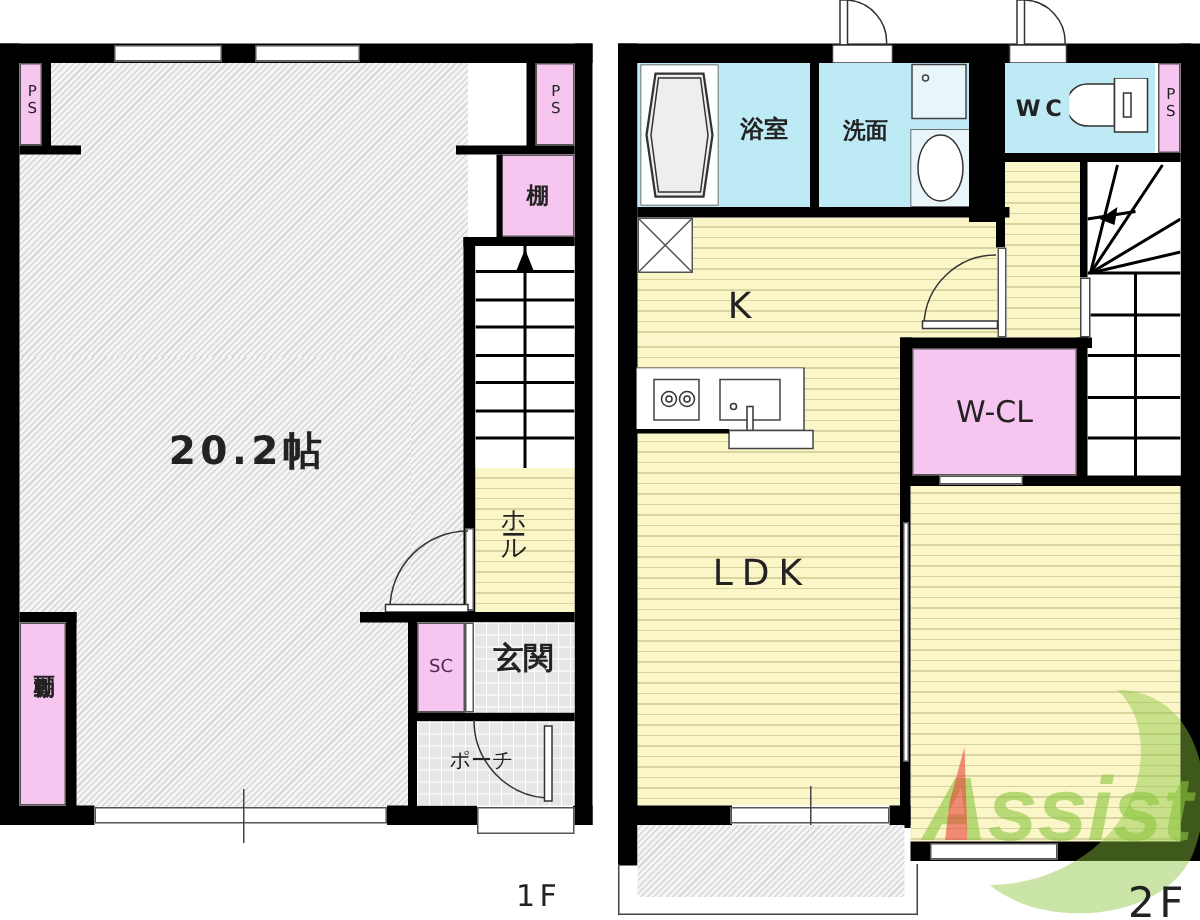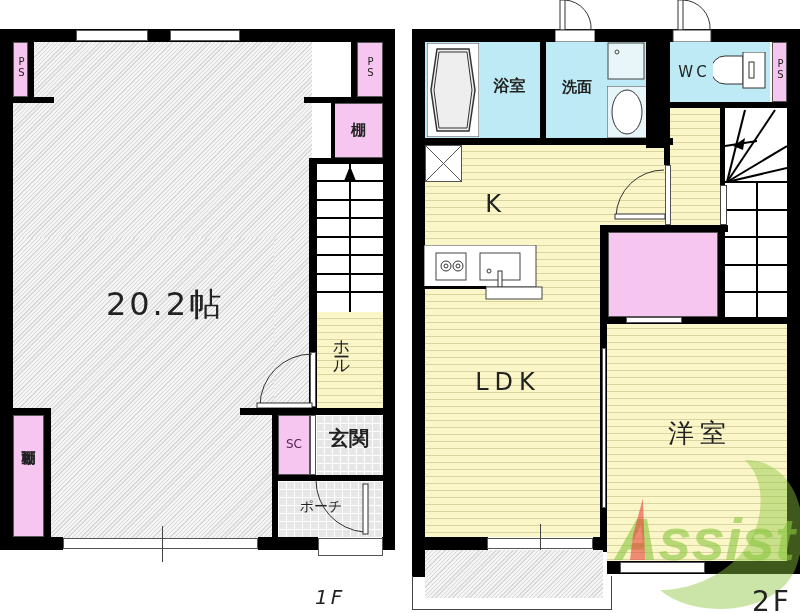--- a/index.html
+++ b/index.html
@@ -99,23 +99,23 @@
   <div class="win" style="left:318px;top:538px;width:65px;height:18px;"></div>
 
   <div class="wall" style="left:13px;top:408px;width:38px;height:7px;"></div>
   <div class="wall" style="left:44px;top:408px;width:7px;height:130px;"></div>
   <div class="pink" style="left:13px;top:415px;width:31px;height:122px;"></div>
   <div class="label vtext" style="left:18px;top:440px;font-size:14px;font-weight:bold;width:20px;">可動棚</div>
 
   <div class="win" style="left:63px;top:538px;width:195px;height:11px;"></div>
   <div class="abs" style="left:162px;top:526px;width:1px;height:36px;background:#444;"></div>
 
-  <div class="label" style="left:90px;top:283px;width:150px;font-size:32px;letter-spacing:3px;">20.2帖</div>
-
-  <div class="label" style="left:315px;top:585px;font-size:20px;letter-spacing:3px;font-style:italic;">1F</div>
+  <div class="label" style="left:90px;top:283px;width:150px;font-size:26px;letter-spacing:3px;font-weight:bold;">20.2帖</div>
+
+  <div class="label" style="left:344px;top:585px;font-size:20px;letter-spacing:3px;">1F</div>
 </div>
 
 <div class="abs" style="left:400px;top:0;width:400px;height:613px;">
 
   <div class="cream" style="left:24px;top:145px;width:242px;height:80px;"></div>
   <div class="cream" style="left:270px;top:108px;width:55px;height:120px;"></div>
   <div class="cream" style="left:24px;top:225px;width:176px;height:312px;"></div>
   <div class="cream" style="left:207px;top:322px;width:180px;height:240px;"></div>
 
   <div class="wall" style="left:12px;top:29px;width:382px;height:13px;"></div>
@@ -153,21 +153,21 @@
     <path d="M10,0 A28,28 0 0 1 36,30" fill="none" stroke="#333"></path>
     <rect x="0" y="30" width="40" height="12" fill="#fff" stroke="#333"></rect>
   </svg>
   <svg class="abs" style="left:270px;top:0;" width="42" height="42">
     <rect x="8" y="0" width="5" height="30" fill="#fff" stroke="#333"></rect>
     <path d="M13,0 A28,28 0 0 1 40,30" fill="none" stroke="#333"></path>
     <rect x="3" y="30" width="38" height="12" fill="#fff" stroke="#333"></rect>
   </svg>
 
   <div class="blue" style="left:270px;top:42px;width:100px;height:60px;"></div>
-  <div class="label" style="left:274px;top:63px;width:40px;font-size:15px;letter-spacing:3px;">WC</div>
+  <div class="label" style="left:274px;top:63px;width:40px;font-size:15px;letter-spacing:3px;font-weight:bold;">WC</div>
   <svg class="abs" style="left:313px;top:52px;" width="54" height="38">
     <path d="M30,4 L12,4 A14,14 0 0 0 12,32 L30,32 Z" fill="#fff" stroke="#333"></path>
     <rect x="30" y="0" width="22" height="36" fill="#fff" stroke="#333"></rect>
     <rect x="36" y="10" width="5" height="16" fill="none" stroke="#333"></rect>
   </svg>
   <div class="pink" style="left:372px;top:42px;width:15px;height:60px;"></div>
   <div class="label vtext" style="left:373px;top:58px;font-size:10px;width:13px;">PS</div>
   <div class="wall" style="left:270px;top:102px;width:117px;height:6px;"></div>
 
   <div class="stairs" style="left:325px;top:108px;width:62px;height:210px;">
@@ -217,29 +217,29 @@
     <circle cx="65" cy="26" r="2" fill="none" stroke="#333"></circle>
     <rect x="74" y="26" width="4" height="16" fill="#fff" stroke="#333"></rect>
     <rect x="62" y="42" width="56" height="12" fill="#fff" stroke="#444"></rect>
     <rect x="0" y="41" width="62" height="3" fill="#000"></rect>
   </svg>
 
   <div class="wall" style="left:200px;top:225px;width:128px;height:7px;"></div>
   <div class="wall" style="left:200px;top:225px;width:8px;height:97px;"></div>
   <div class="wall" style="left:318px;top:225px;width:7px;height:97px;"></div>
   <div class="pink" style="left:208px;top:232px;width:110px;height:85px;"></div>
+  <div class="label" style="left:208px;top:262px;width:110px;font-size:20px;">W-CL</div>
   <div class="wall" style="left:200px;top:317px;width:200px;height:7px;"></div>
   <div class="abs" style="left:226px;top:317px;width:56px;height:6px;background:#fff;border:1px solid #555;box-sizing:border-box;"></div>
 
   <div class="wall" style="left:200px;top:322px;width:7px;height:230px;"></div>
   <div class="abs" style="left:202px;top:348px;width:4px;height:160px;background:#fff;border:1px solid #555;box-sizing:border-box;"></div>
 
   <div class="label" style="left:48px;top:368px;width:120px;font-size:24px;letter-spacing:6px;">LDK</div>
 
-  <div class="label" style="left:255px;top:416px;width:90px;font-size:26px;letter-spacing:6px;">洋室</div>
 
   <div class="win" style="left:87px;top:538px;width:106px;height:11px;"></div>
   <div class="abs" style="left:140px;top:524px;width:1px;height:36px;background:#444;"></div>
   <div class="garage" style="left:25px;top:550px;width:178px;height:48px;"></div>
   <div class="abs" style="left:12px;top:576px;width:200px;height:34px;border:1px solid #444;border-top:none;box-sizing:border-box;"></div>
 
   <div class="win" style="left:220px;top:562px;width:85px;height:11px;"></div>
 
   <svg class="abs" style="left:205px;top:440px;" width="200" height="173">
     <path d="M140,20 C190,20 210,80 190,130 C170,175 90,180 55,150 C100,150 150,120 155,70 C158,45 150,30 140,20 Z" fill="#8cc63f" opacity="0.45"></path>

